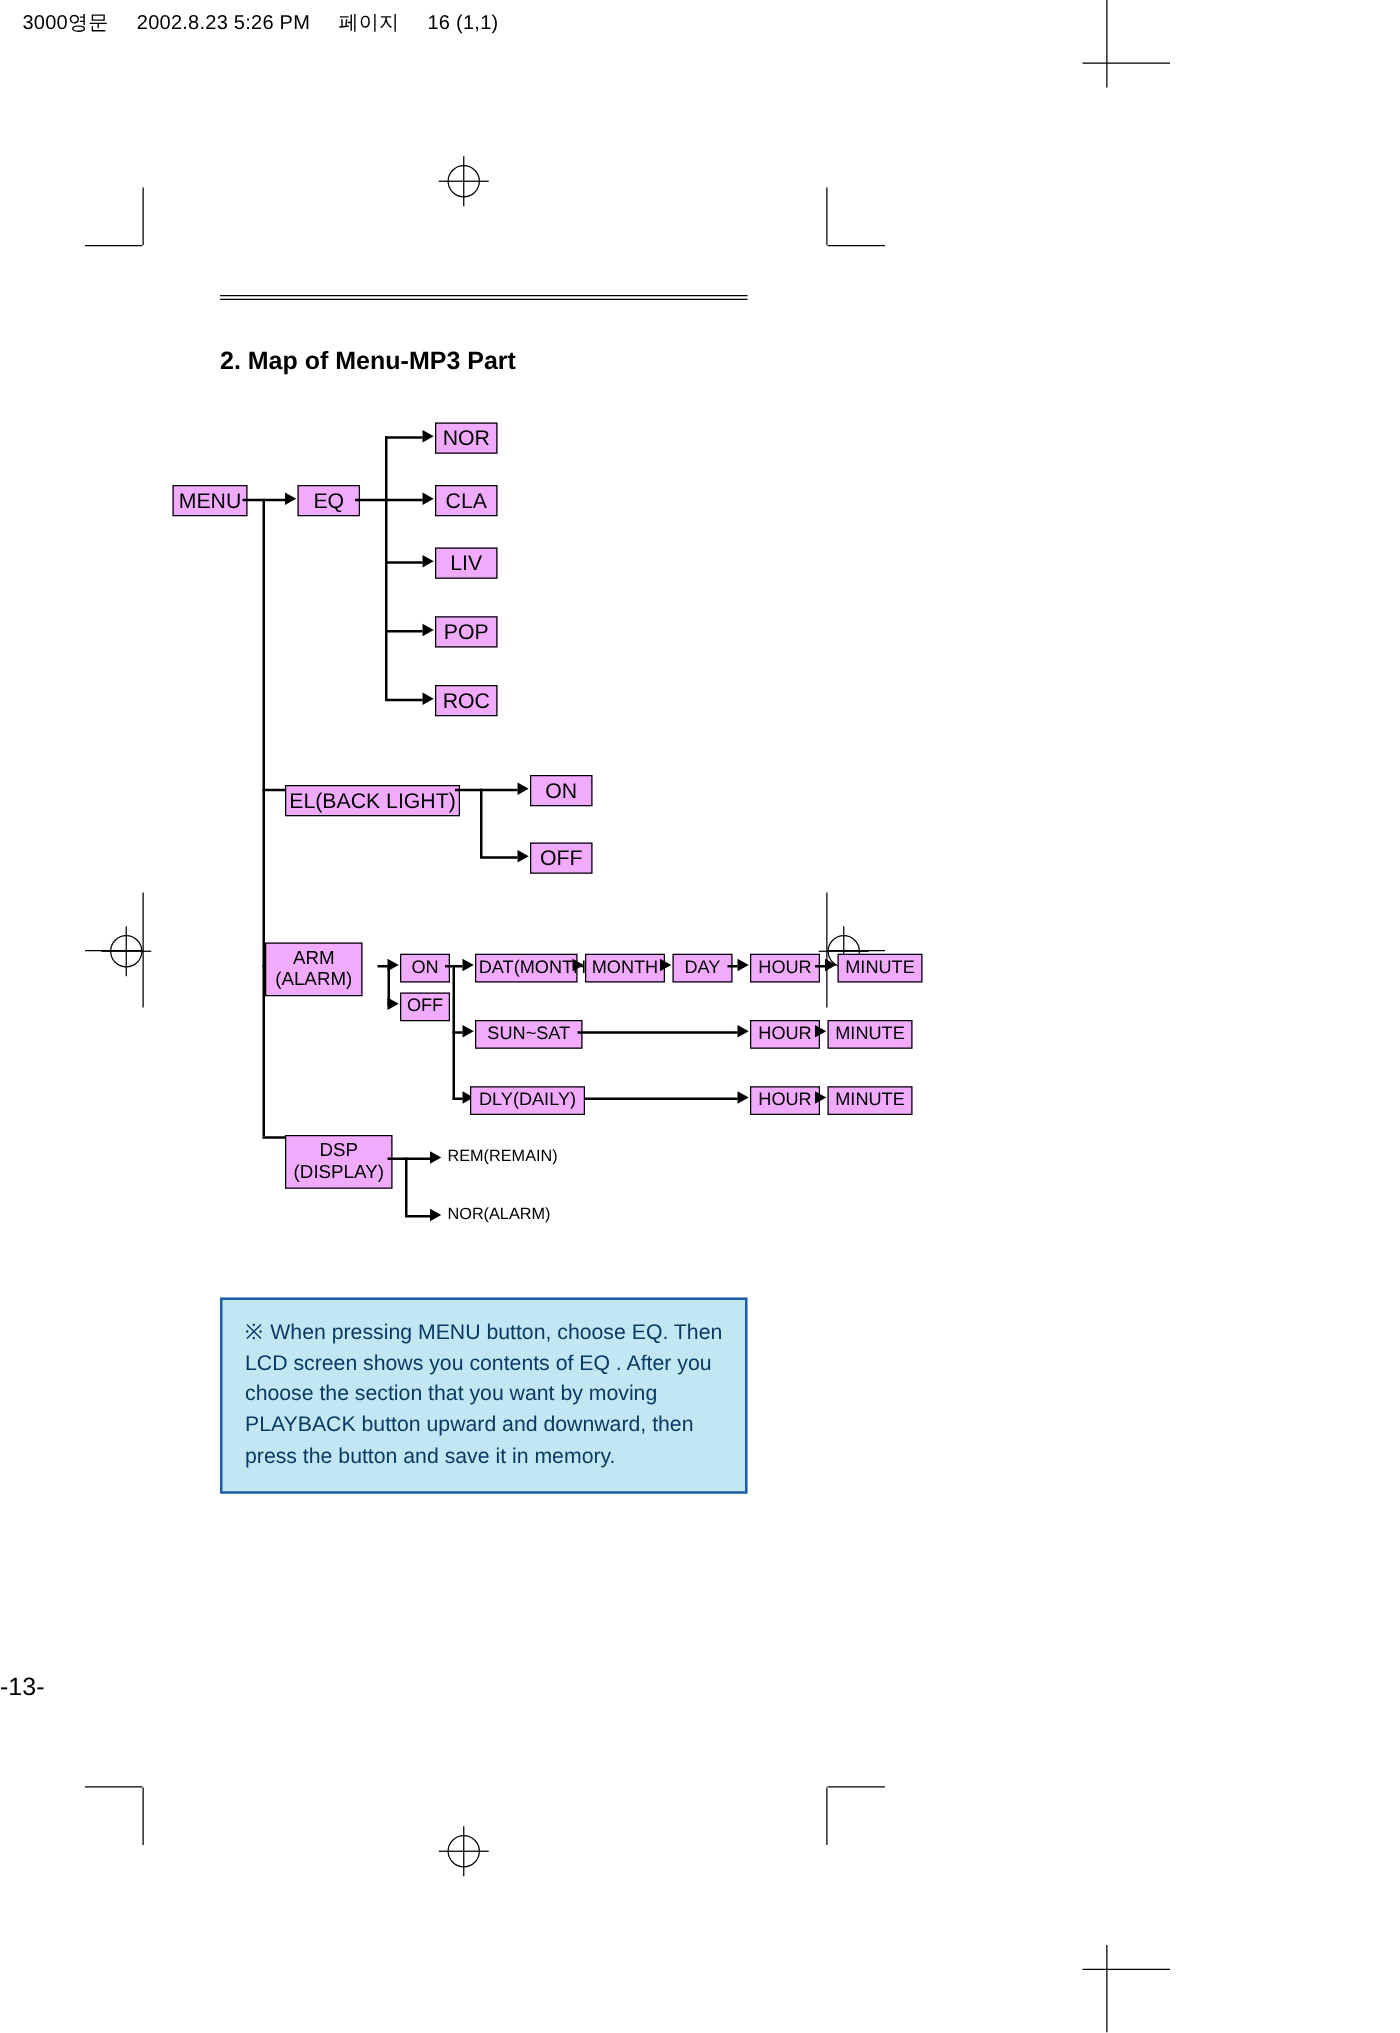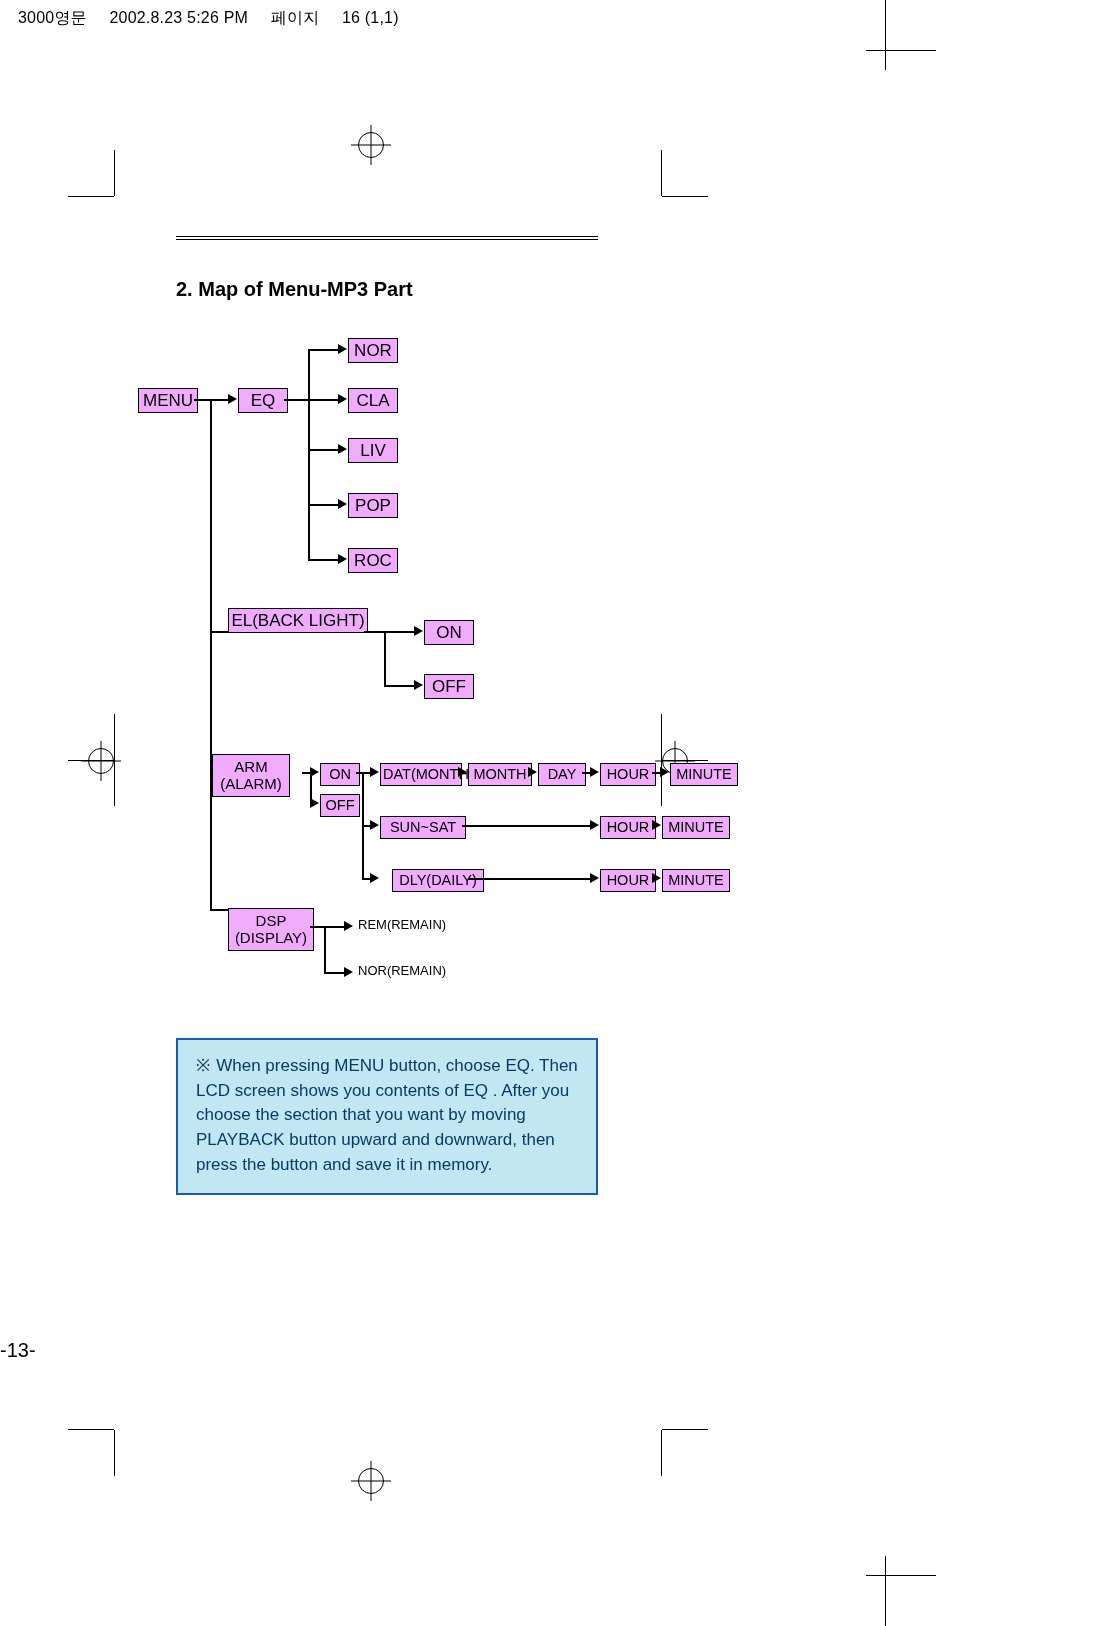--- a/index.html
+++ b/index.html
@@ -130,21 +130,21 @@
 
   <div class="line hline" style="left:308px;top:504px;width:30px"></div>
   <div class="arrR" style="left:338px;top:499px"></div>
   <div class="box" style="left:348px;top:493px;width:44px">POP</div>
 
   <div class="line hline" style="left:308px;top:559px;width:30px"></div>
   <div class="arrR" style="left:338px;top:554px"></div>
   <div class="box" style="left:348px;top:548px;width:44px">ROC</div>
 
   <div class="line hline" style="left:210px;top:631px;width:18px"></div>
-  <div class="box" style="left:228px;top:608px;width:134px">EL(BACK LIGHT)</div>
+  <div class="box" style="left:228px;top:628px;width:134px">EL(BACK LIGHT)</div>
   <div class="line hline" style="left:364px;top:631px;width:20px"></div>
   <div class="line vline" style="left:384px;top:631px;height:55px"></div>
 
   <div class="line hline" style="left:384px;top:631px;width:30px"></div>
   <div class="arrR" style="left:414px;top:626px"></div>
   <div class="box" style="left:424px;top:620px;width:44px">ON</div>
 
   <div class="line hline" style="left:384px;top:685px;width:30px"></div>
   <div class="arrR" style="left:414px;top:680px"></div>
   <div class="box" style="left:424px;top:674px;width:44px">OFF</div>
@@ -185,42 +185,42 @@
   <div class="arrR" style="left:370px;top:820px"></div>
   <div class="box sm" style="left:380px;top:816px;width:80px">SUN~SAT</div>
   <div class="line hline" style="left:462px;top:825px;width:128px"></div>
   <div class="arrR" style="left:590px;top:820px"></div>
   <div class="box sm" style="left:600px;top:816px;width:50px">HOUR</div>
   <div class="arrR" style="left:652px;top:820px"></div>
   <div class="box sm" style="left:662px;top:816px;width:62px">MINUTE</div>
 
   <div class="line hline" style="left:362px;top:878px;width:8px"></div>
   <div class="arrR" style="left:370px;top:873px"></div>
-  <div class="box sm" style="left:392px;top:869px;width:86px">DLY(DAILY)</div>
+  <div class="box sm" style="left:376px;top:869px;width:86px">DLY(DAILY)</div>
   <div class="line hline" style="left:468px;top:878px;width:122px"></div>
   <div class="arrR" style="left:590px;top:873px"></div>
   <div class="box sm" style="left:600px;top:869px;width:50px">HOUR</div>
   <div class="arrR" style="left:652px;top:873px"></div>
   <div class="box sm" style="left:662px;top:869px;width:62px">MINUTE</div>
 
   <div class="line hline" style="left:210px;top:909px;width:18px"></div>
   <div class="box multi" style="left:228px;top:908px;width:80px">
     <div>DSP</div>
     <div>(DISPLAY)</div>
   </div>
   <div class="line hline" style="left:310px;top:926px;width:14px"></div>
   <div class="line vline" style="left:324px;top:926px;height:47px"></div>
 
   <div class="line hline" style="left:324px;top:926px;width:20px"></div>
   <div class="arrR" style="left:344px;top:921px"></div>
   <div class="lbl" style="left:358px;top:917px">REM(REMAIN)</div>
 
   <div class="line hline" style="left:324px;top:972px;width:20px"></div>
   <div class="arrR" style="left:344px;top:967px"></div>
-  <div class="lbl" style="left:358px;top:963px">NOR(REMAIN)</div>
+  <div class="lbl" style="left:358px;top:963px">NOR(ALARM)</div>
 
   <div class="note">
     <span class="star">※</span><span>When pressing MENU button, choose EQ. Then LCD screen shows you contents of EQ . After you choose the section that you want by moving PLAYBACK button upward and downward, then press the button and save it in memory.</span>
   </div>
 
   <div class="pgnum">-13-</div>
 
 </div>
 
 </body></html>

